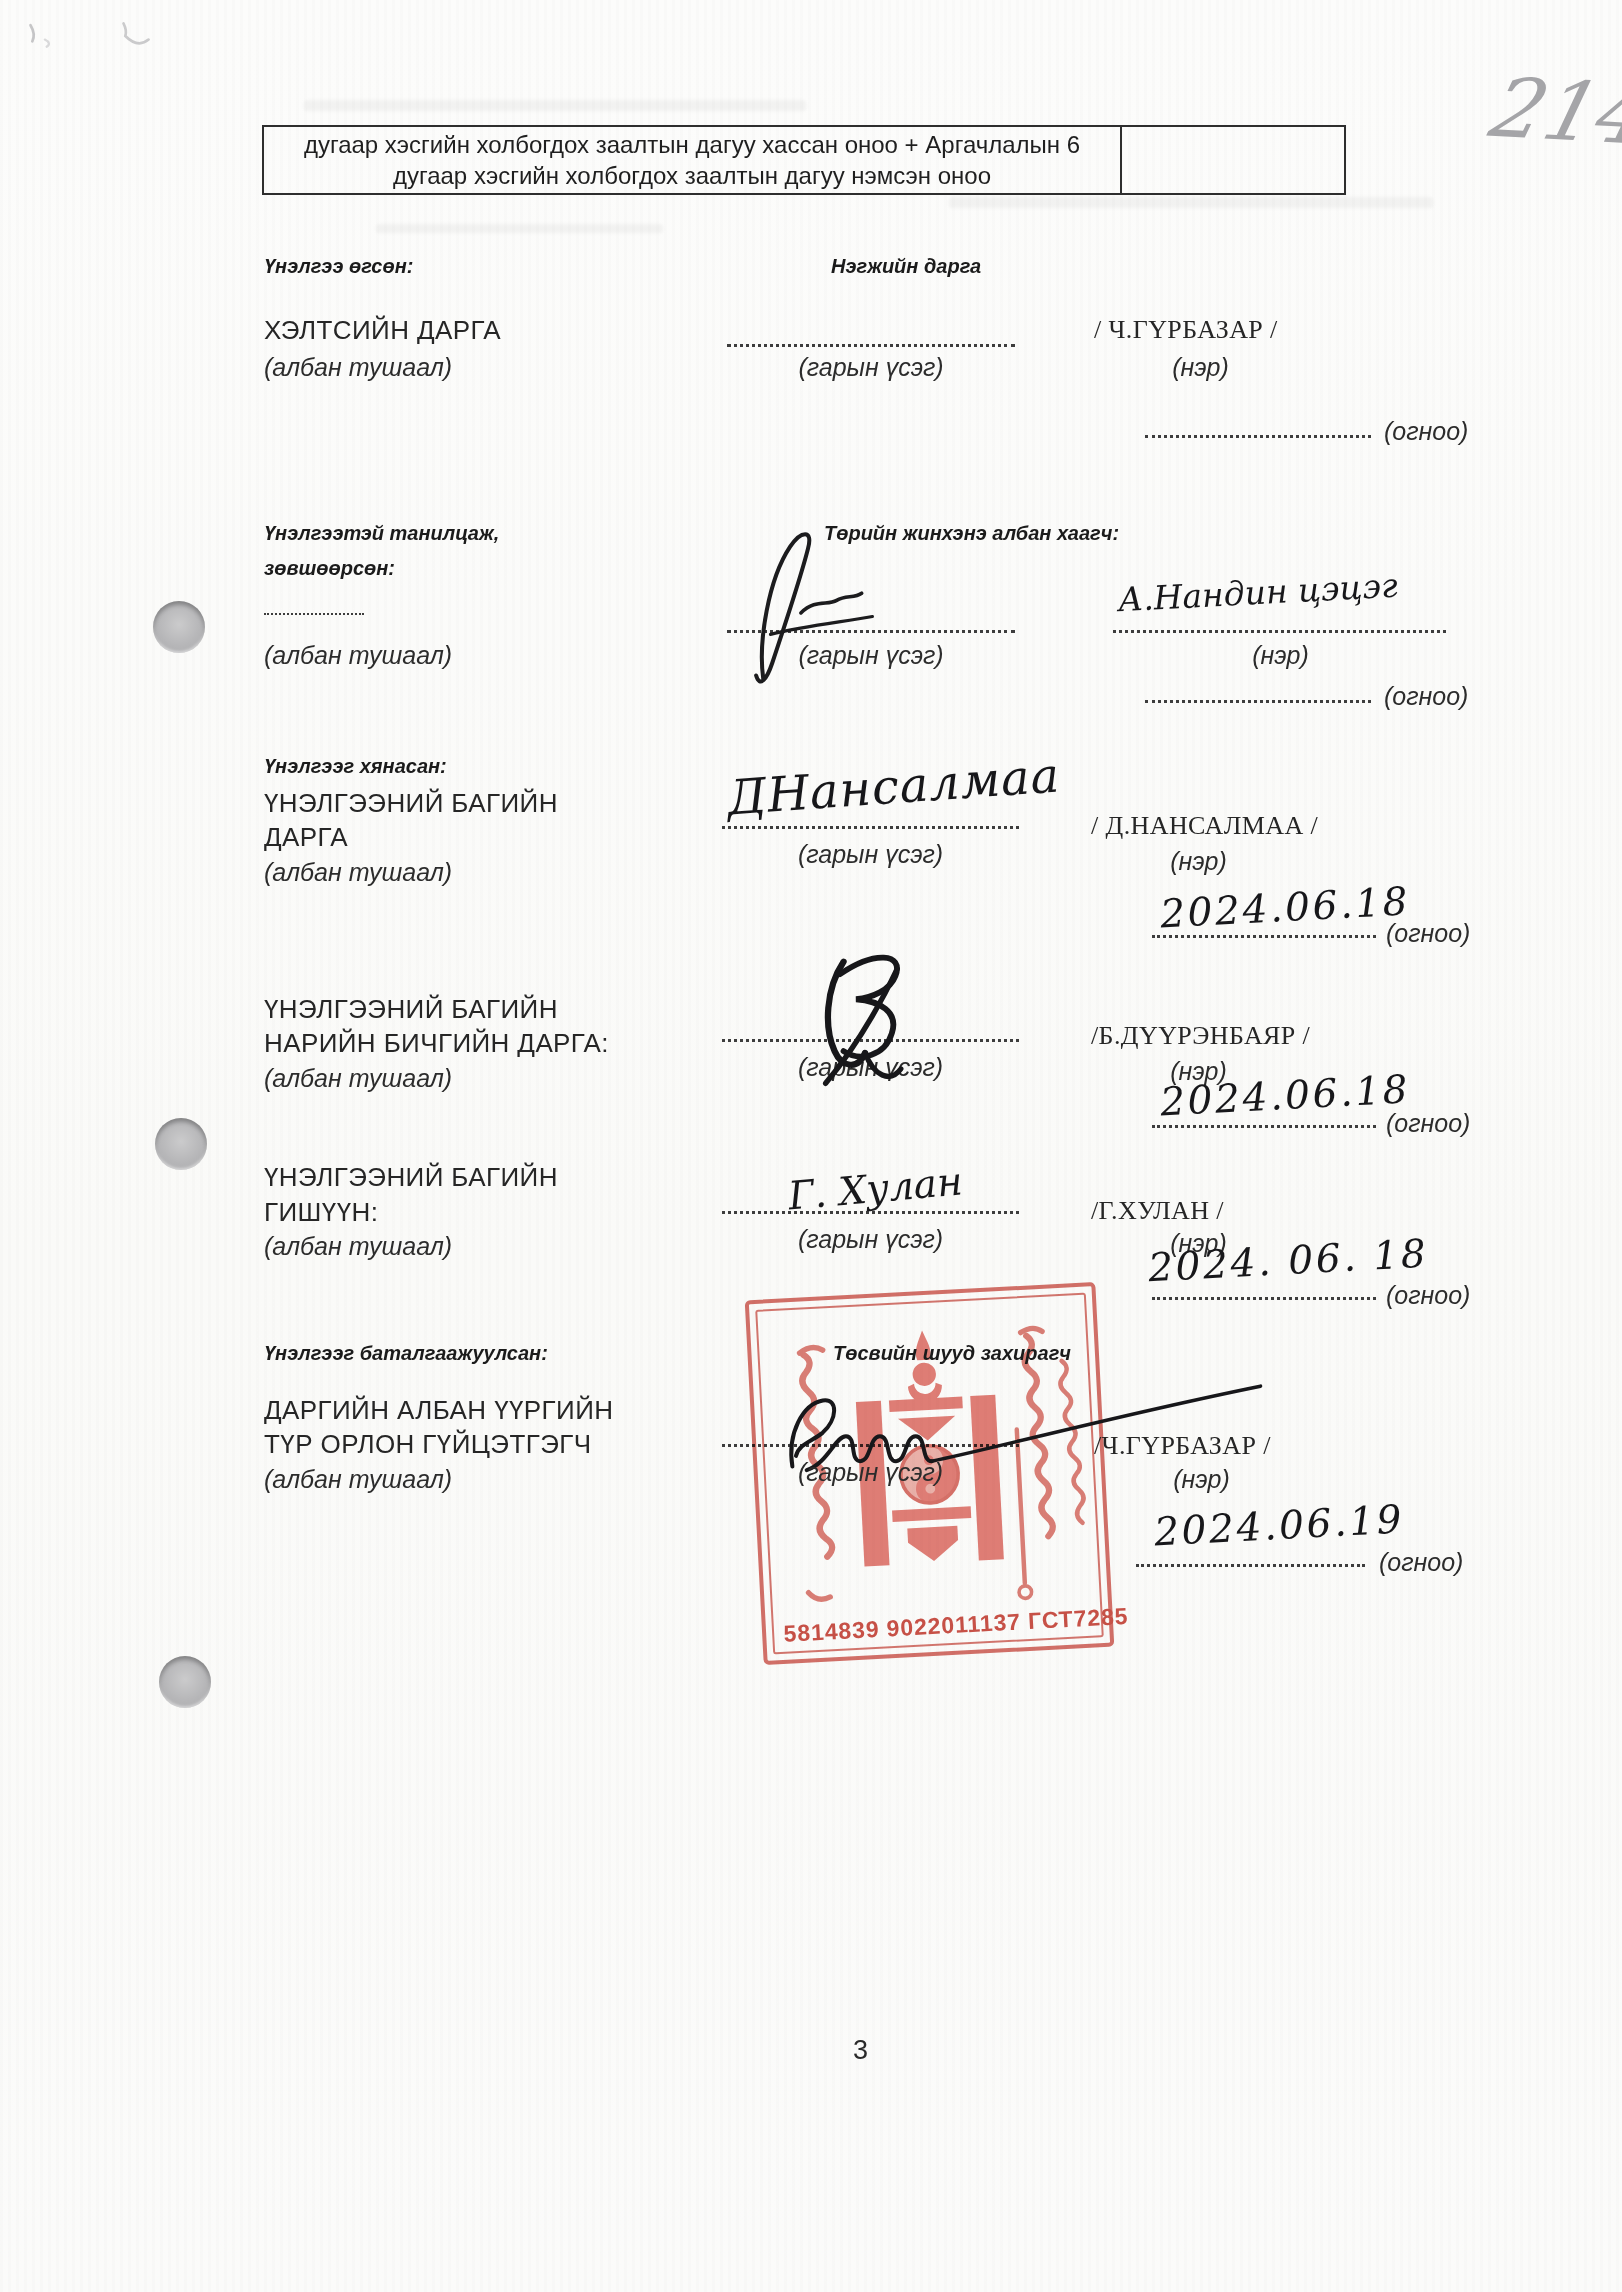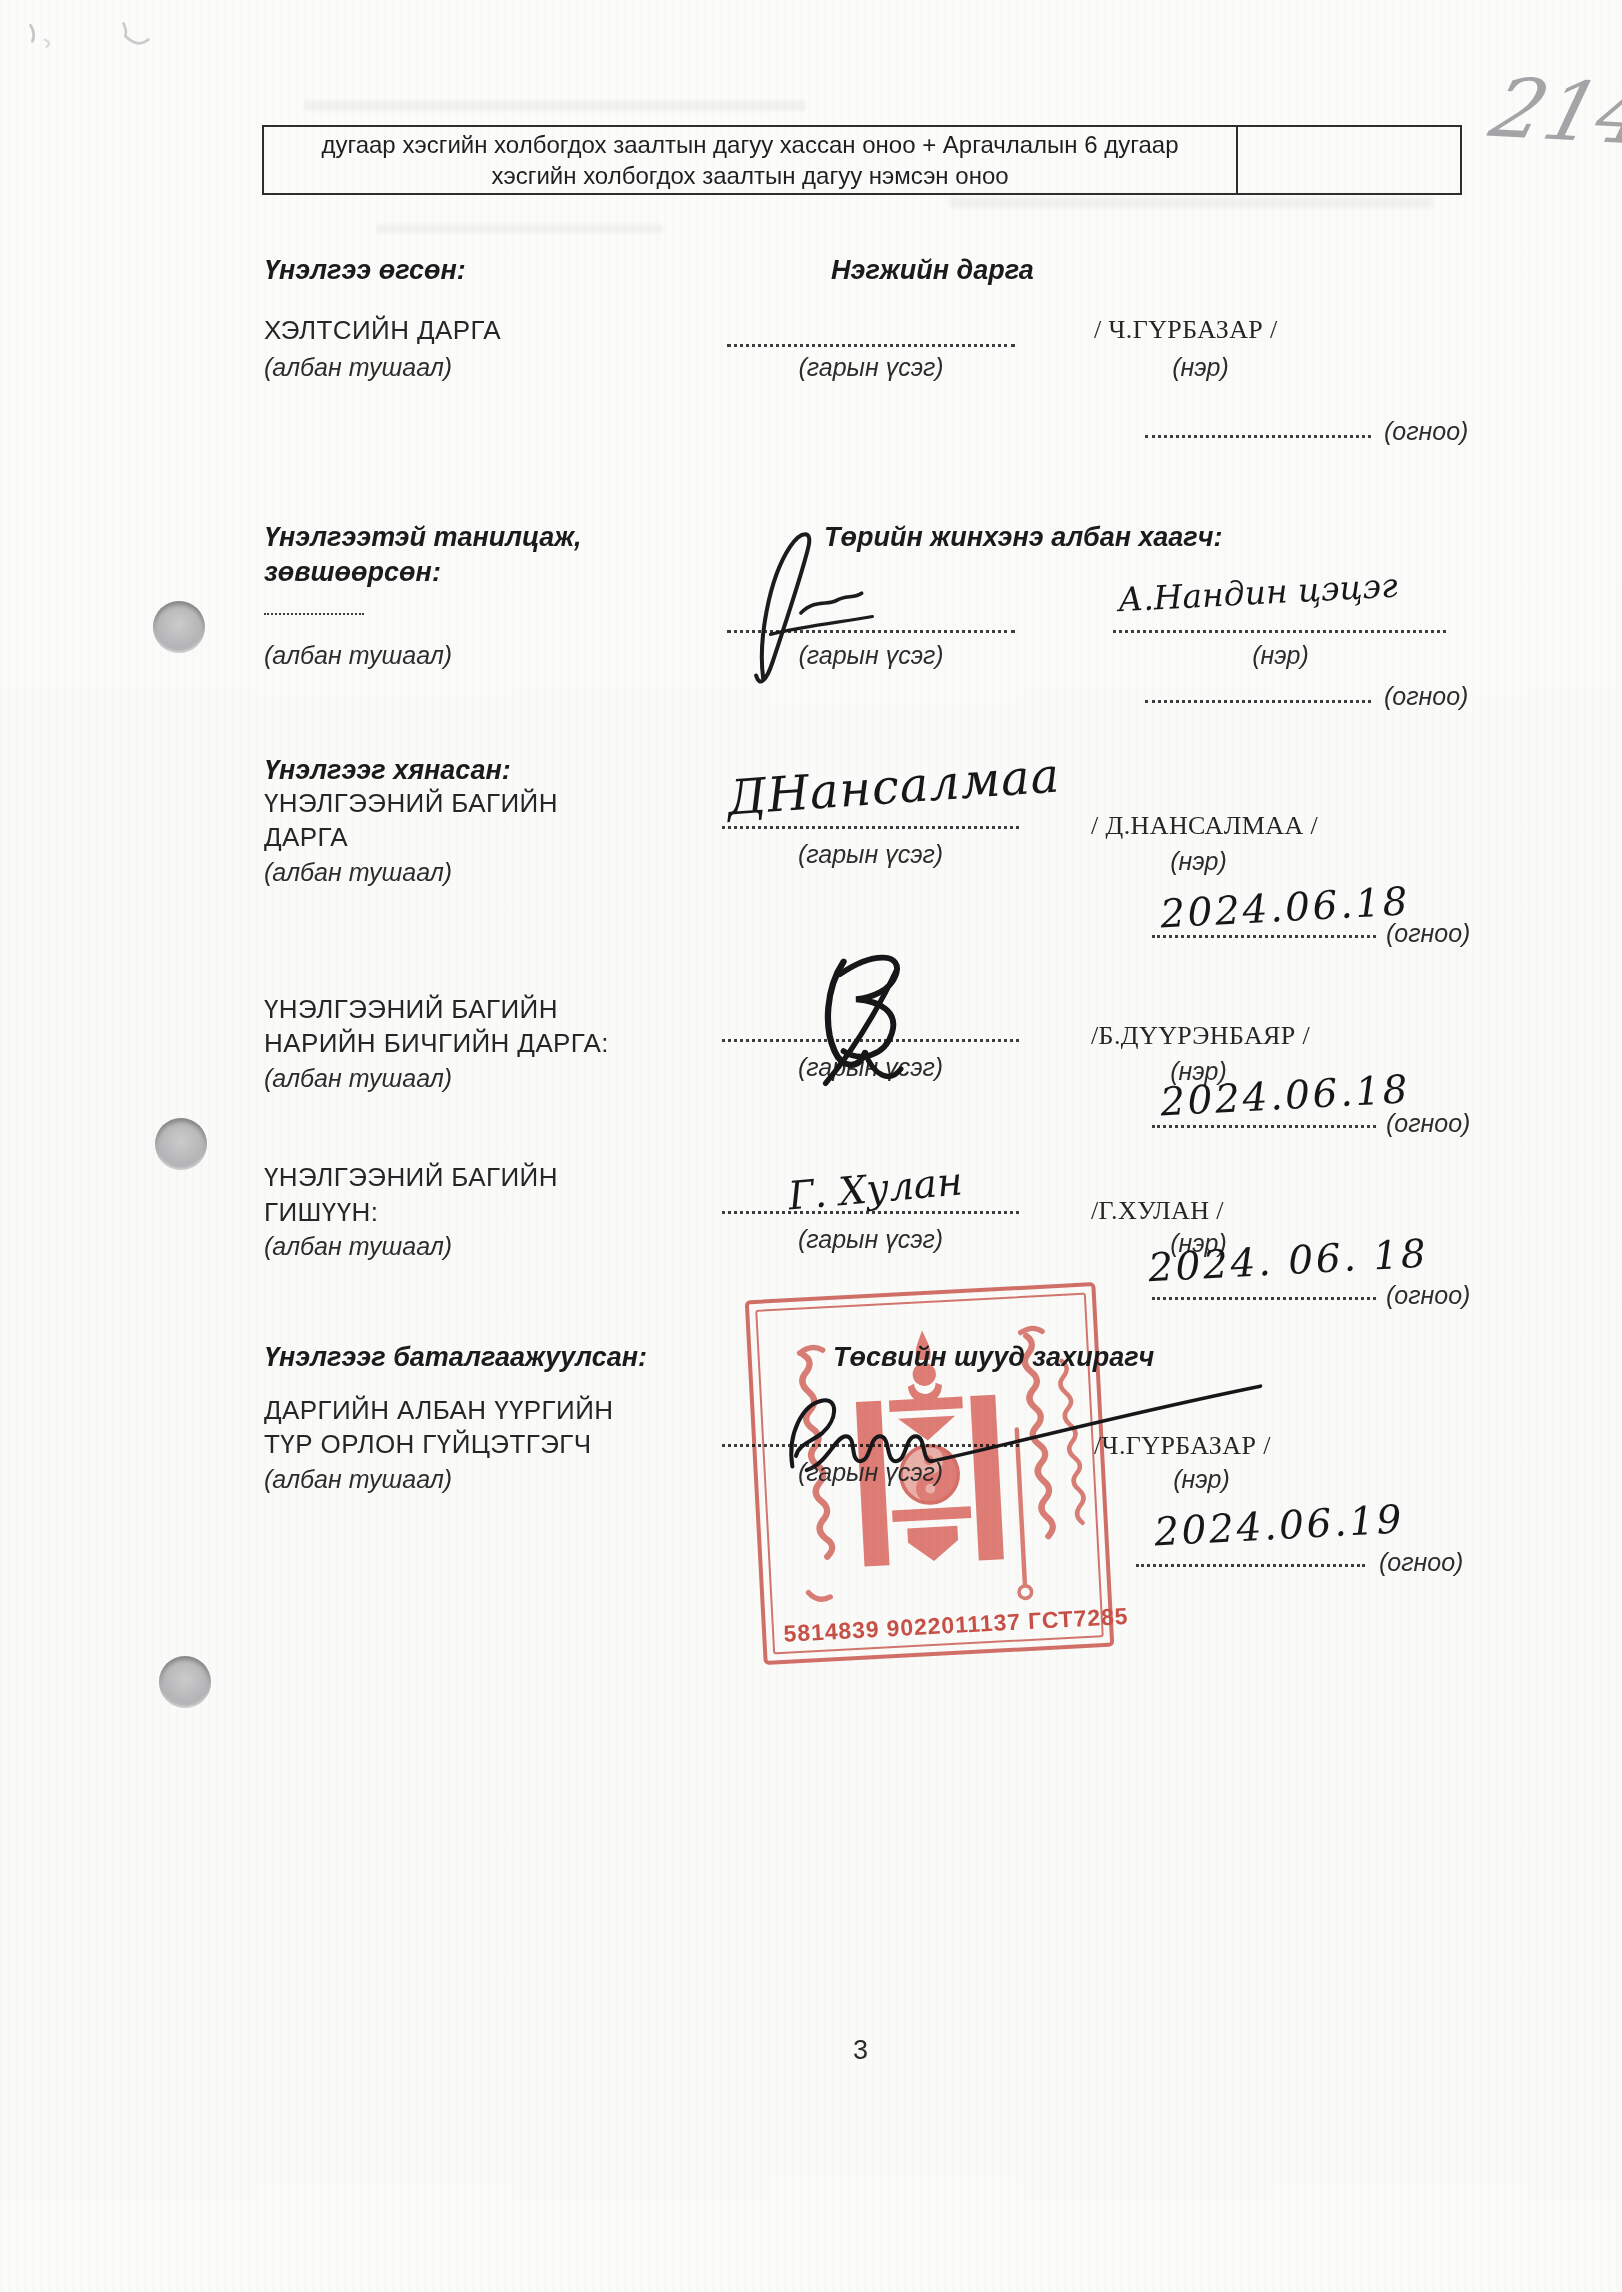--- a/index.html
+++ b/index.html
@@ -10,30 +10,30 @@
     background:
       repeating-linear-gradient(90deg, rgba(0,0,0,0.012) 0 2.7px, rgba(0,0,0,0) 2.7px 8px),
       linear-gradient(180deg,#fcfcfb 0%,#fafaf8 55%,#fbfbfa 100%);
     overflow:hidden;
     font-family:"Liberation Sans", sans-serif;
     color:#232323;
   }
   .abs{position:absolute;}
   
   .hdr-box{
-    left:262px;top:125px;width:1200px;height:70px;
+    left:262px;top:125px;width:1084px;height:70px;
     border:2.7px solid #2e2e2e;display:flex;box-sizing:border-box;
   }
   .hdr-cell-main{
     flex:1;display:flex;align-items:center;justify-content:center;
     text-align:center;font-size:24px;line-height:31px;padding:0 23px;color:#1f1f1f;
   }
   .hdr-cell-score{width:224px;border-left:2.7px solid #2e2e2e;box-sizing:border-box;}
   
-  .h-bold{font-weight:bold;font-style:italic;font-size:27px;color:#1b1b1b;}
+  .h-bold{font-weight:bold;font-style:italic;font-size:20px;color:#1b1b1b;}
   .caps{font-size:26px;letter-spacing:0.4px;color:#262626;}
   .lbl{font-style:italic;font-size:25px;color:#2c2c2c;}
   .name{font-size:26px;letter-spacing:0.4px;color:#262626;font-family:Liberation Serif, serif;}
   .ctr{text-align:center;}
   
   .dot{border-bottom:3.6px dotted #3d3d3d;height:0;}
   
   .hw{font-family:"DejaVu Serif", serif;font-style:italic;color:#17171a;white-space:nowrap;}
   .hw-date{font-size:39px;letter-spacing:2.7px;transform:rotate(-3deg);}
   .hw-sig{font-size:48px;transform:rotate(-4deg);letter-spacing:0.9px;}

